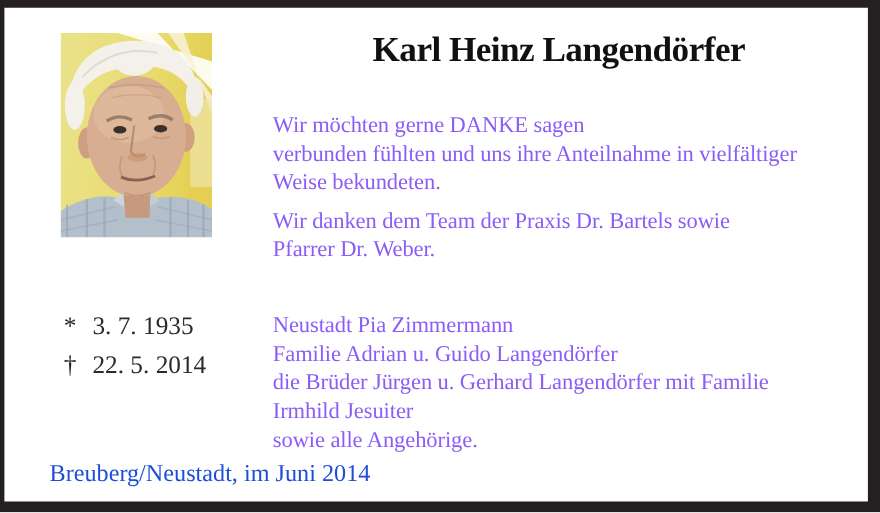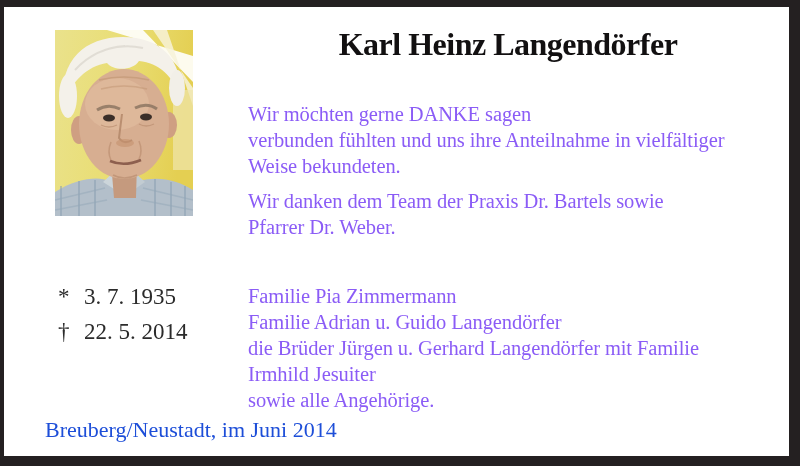--- a/index.html
+++ b/index.html
@@ -156,21 +156,21 @@
       <div class="line">verbunden fühlten und uns ihre Anteilnahme in vielfältiger</div>
       <div class="line">Weise bekundeten.</div>
     </div>
     <div class="gap-sm"></div>
     <div class="para">
       <div class="line">Wir danken dem Team der Praxis Dr. Bartels sowie</div>
       <div class="line">Pfarrer Dr. Weber.</div>
     </div>
     <div class="gap-lg"></div>
     <div class="para">
-      <div class="line">Familie Pia Zimmermann</div>
+      <div class="line">Neustadt Pia Zimmermann</div>
       <div class="line">Familie Adrian u. Guido Langendörfer</div>
       <div class="line">die Brüder Jürgen u. Gerhard Langendörfer mit Familie</div>
       <div class="line">Irmhild Jesuiter</div>
       <div class="line">sowie alle Angehörige.</div>
     </div>
   </div>
 
   <div id="closing">Breuberg/Neustadt, im Juni 2014</div>
 
   <div id="frame"></div>

